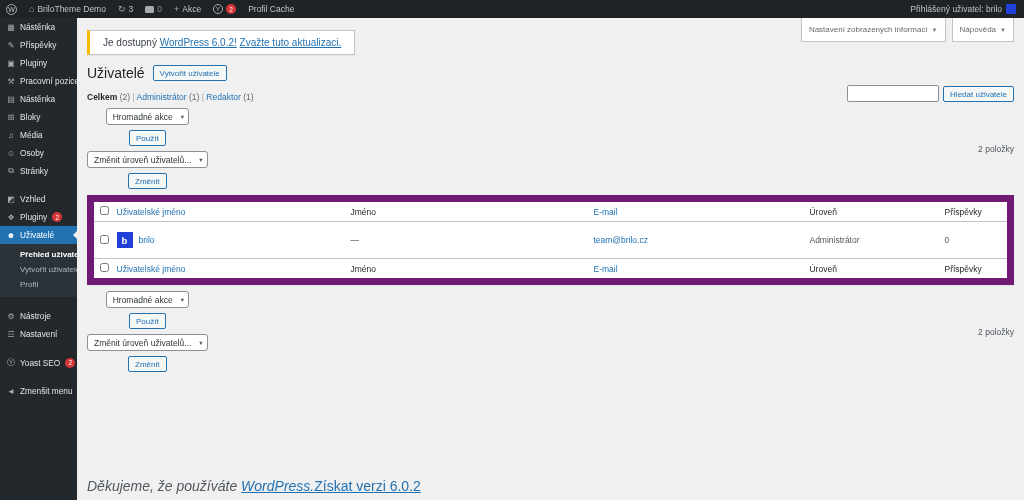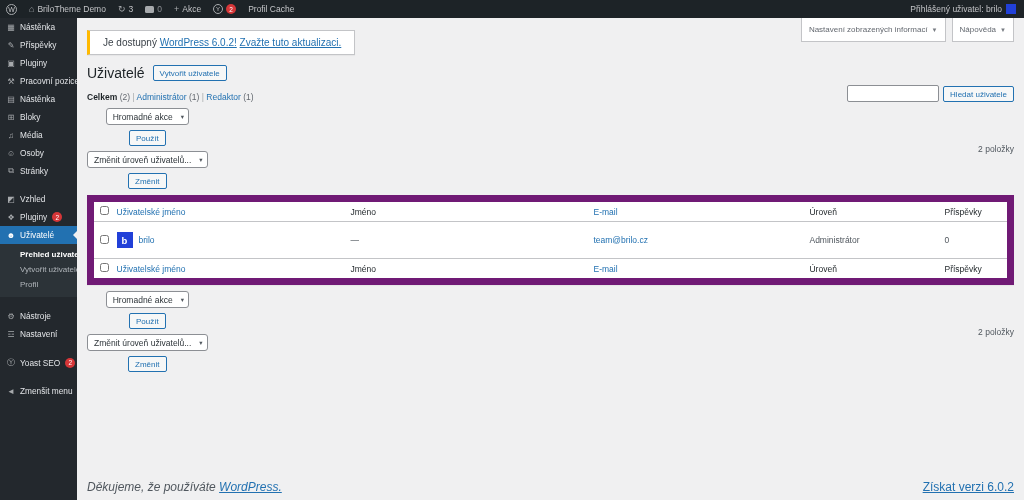--- a/index.html
+++ b/index.html
@@ -84,21 +84,21 @@
   td.posts, th.posts { text-align:right; }
   .user-cell { display:flex; align-items:center; gap:6px; padding:6px 0; }
   .avatar-brilo { width:16px; height:16px; background:#2140d8; color:#fff; font-weight:bold; font-size:9.5px;
     display:flex; align-items:center; justify-content:center; flex:none; }
   .username { color:#2271b1; text-decoration:none; cursor:pointer; }
   .cb { width:9px; height:9px; margin:0; cursor:pointer; }
   .muted { color:#50575e; }
   tr.user-row td { border-top:1px solid #f0f0f1; }
 
   .page-footer { position:absolute; bottom:6px; left:10px; right:10px; display:flex;
-    justify-content:space-between; font-size:12px; color:#50575e;gap:44px; }
+    font-size:14px; color:#50575e; }
   .thanks { font-style:italic; }
 </style>
 </head>
 <body>
 
 <div class="admin-bar">
   <div class="ab-item">
     <span class="wp-logo-circle">W</span>
   </div>
   <div class="ab-item">

